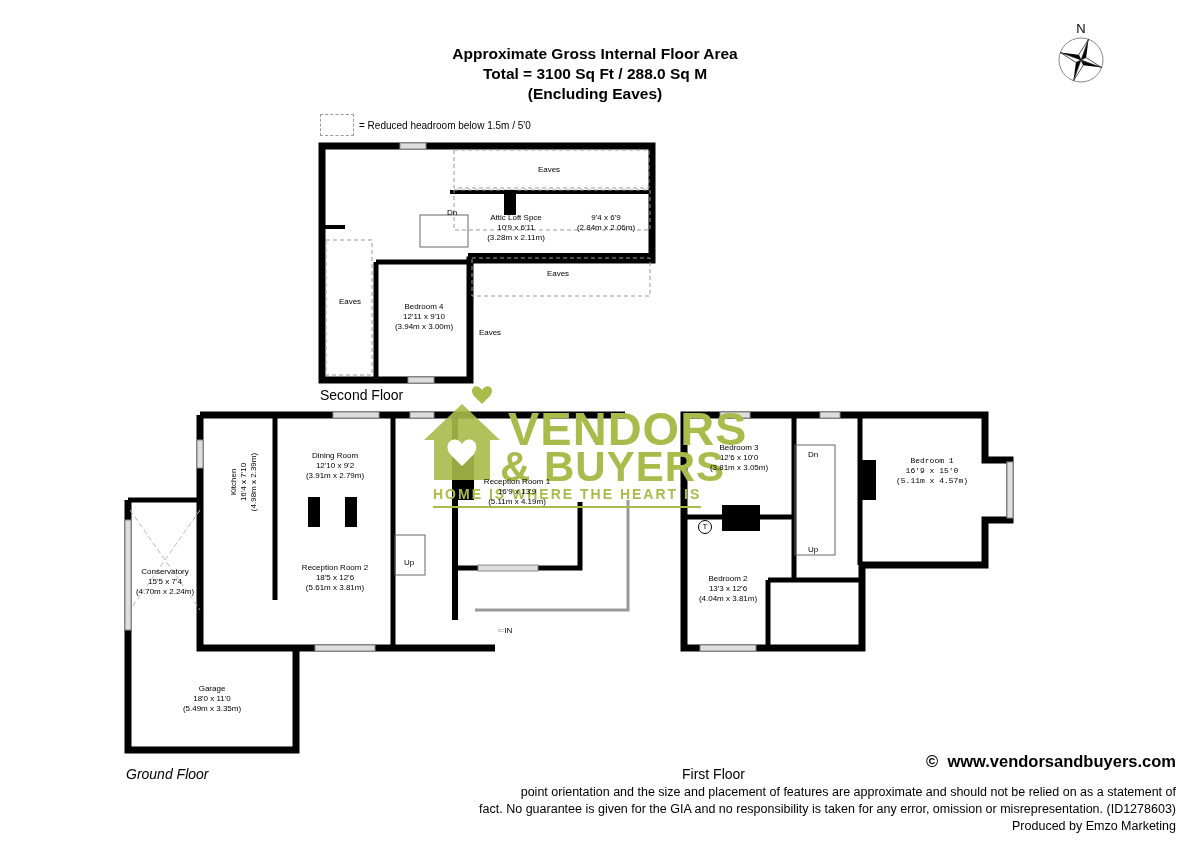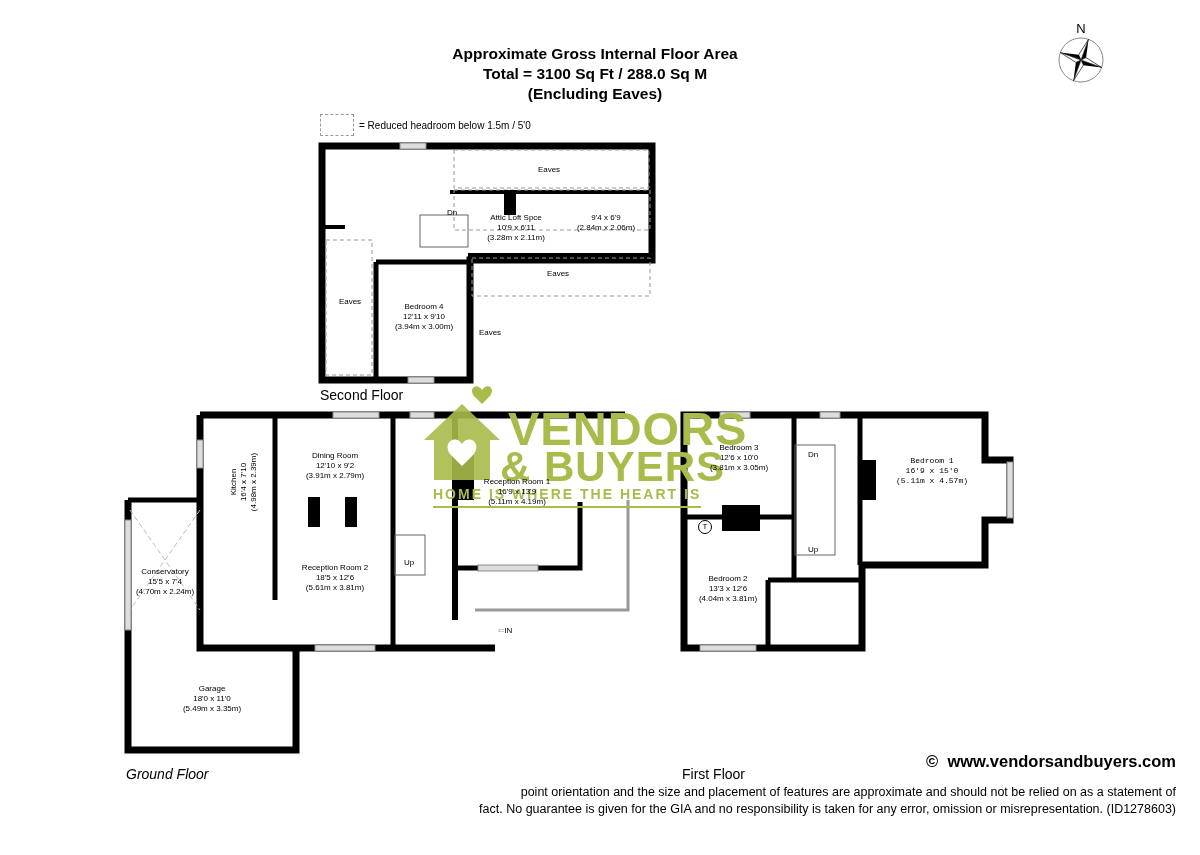--- a/index.html
+++ b/index.html
@@ -209,13 +209,14 @@
 <div class="room" style="left:705px;top:527px;width:12px;height:12px;border:1px solid #000;border-radius:50%;line-height:12px;">T</div>
 <div class="abs floor-label" style="left:682px;top:766px;">First Floor</div>
 
 <div class="abs copyright">
   <span>©</span>&nbsp;
   <span>www.vendorsandbuyers.com</span>
 </div>
 <div class="abs disclaimer">
   <div>point orientation and the size and placement of features are approximate and should not be relied on as a statement of</div>
   <div>fact. No guarantee is given for the GIA and no responsibility is taken for any error, omission or misrepresentation. (ID1278603)</div>
+  <div>Produced by Emzo Marketing</div>
 </div>
 
 </body></html>

